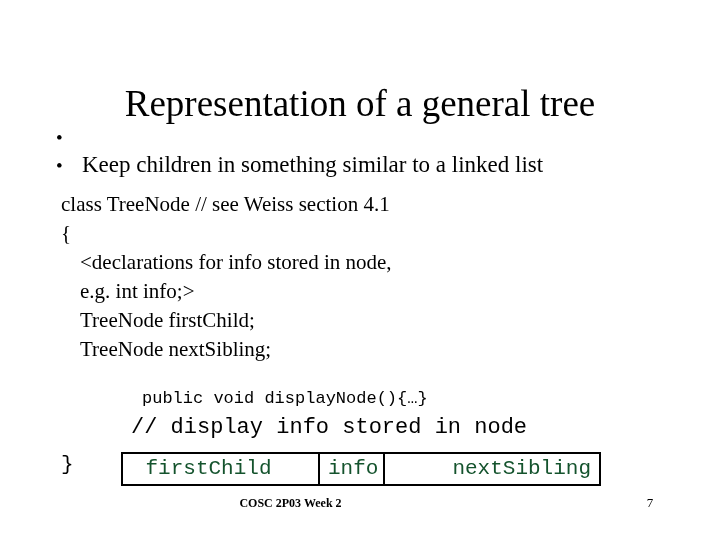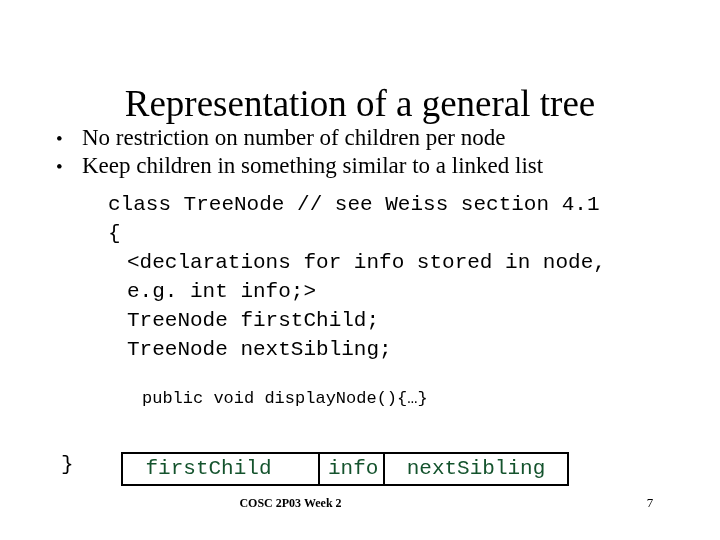--- a/index.html
+++ b/index.html
@@ -58,23 +58,22 @@
   }
   .bullet-text {
     flex: 0 0 auto;
   }
 
   
   #code-block {
     position: absolute;
     left: 61px;
     top: 190px;
-    font-family: Liberation Mono, monospace;
-    color: #000000;
-    margin-left: 47px;
+    font-family: Liberation Serif, serif;
+    color: #000000;
   }
   .code-line {
     font-size: 21px;
     line-height: 29px;
     white-space: pre;
   }
   .code-indent-1 { padding-left: 19px; }
 
   
   #method-line {
@@ -166,47 +165,47 @@
 <body>
 
 <div id="slide" style="background: rgb(255, 255, 255); color: rgb(0, 0, 0);">
 
   <h1 id="slide-title">Representation of a general tree</h1>
 
   <div id="bullet-list">
 
     <div class="bullet-row">
       <span class="bullet-mark">•</span>
-      <span class="bullet-text">No restriction on number of children per node</span>
     </div>
 
     <div class="bullet-row">
       <span class="bullet-mark">•</span>
       <span class="bullet-text">Keep children in something similar to a linked list</span>
     </div>
 
   </div>
 
   <div id="code-block">
     <div class="code-line">class TreeNode // see Weiss section 4.1</div>
     <div class="code-line">{</div>
     <div class="code-line code-indent-1">&lt;declarations for info stored in node,</div>
     <div class="code-line code-indent-1">e.g. int info;&gt;</div>
     <div class="code-line code-indent-1">TreeNode firstChild;</div>
     <div class="code-line code-indent-1">TreeNode nextSibling;</div>
   </div>
 
   <div id="method-line">public void displayNode(){…}</div>
 
+  <div id="comment-line">// display info stored in node</div>
 
   <div id="closing-brace">}</div>
 
   <div id="node-diagram">
     <div class="node-cell" style="width: 171px;">firstChild</div>
     <div class="node-cell" style="width: 65px; margin-left: 24px;">info</div>
-    <div class="node-cell" style="width: 184px;">nextSibling</div>
+    <div class="node-cell" style="width: 216px; text-align: right;">nextSibling</div>
   </div>
 
   <div id="footer-text">COSC 2P03 Week 2</div>
 
   <div id="page-number">7</div>
 
 </div>
 
 </body></html>

